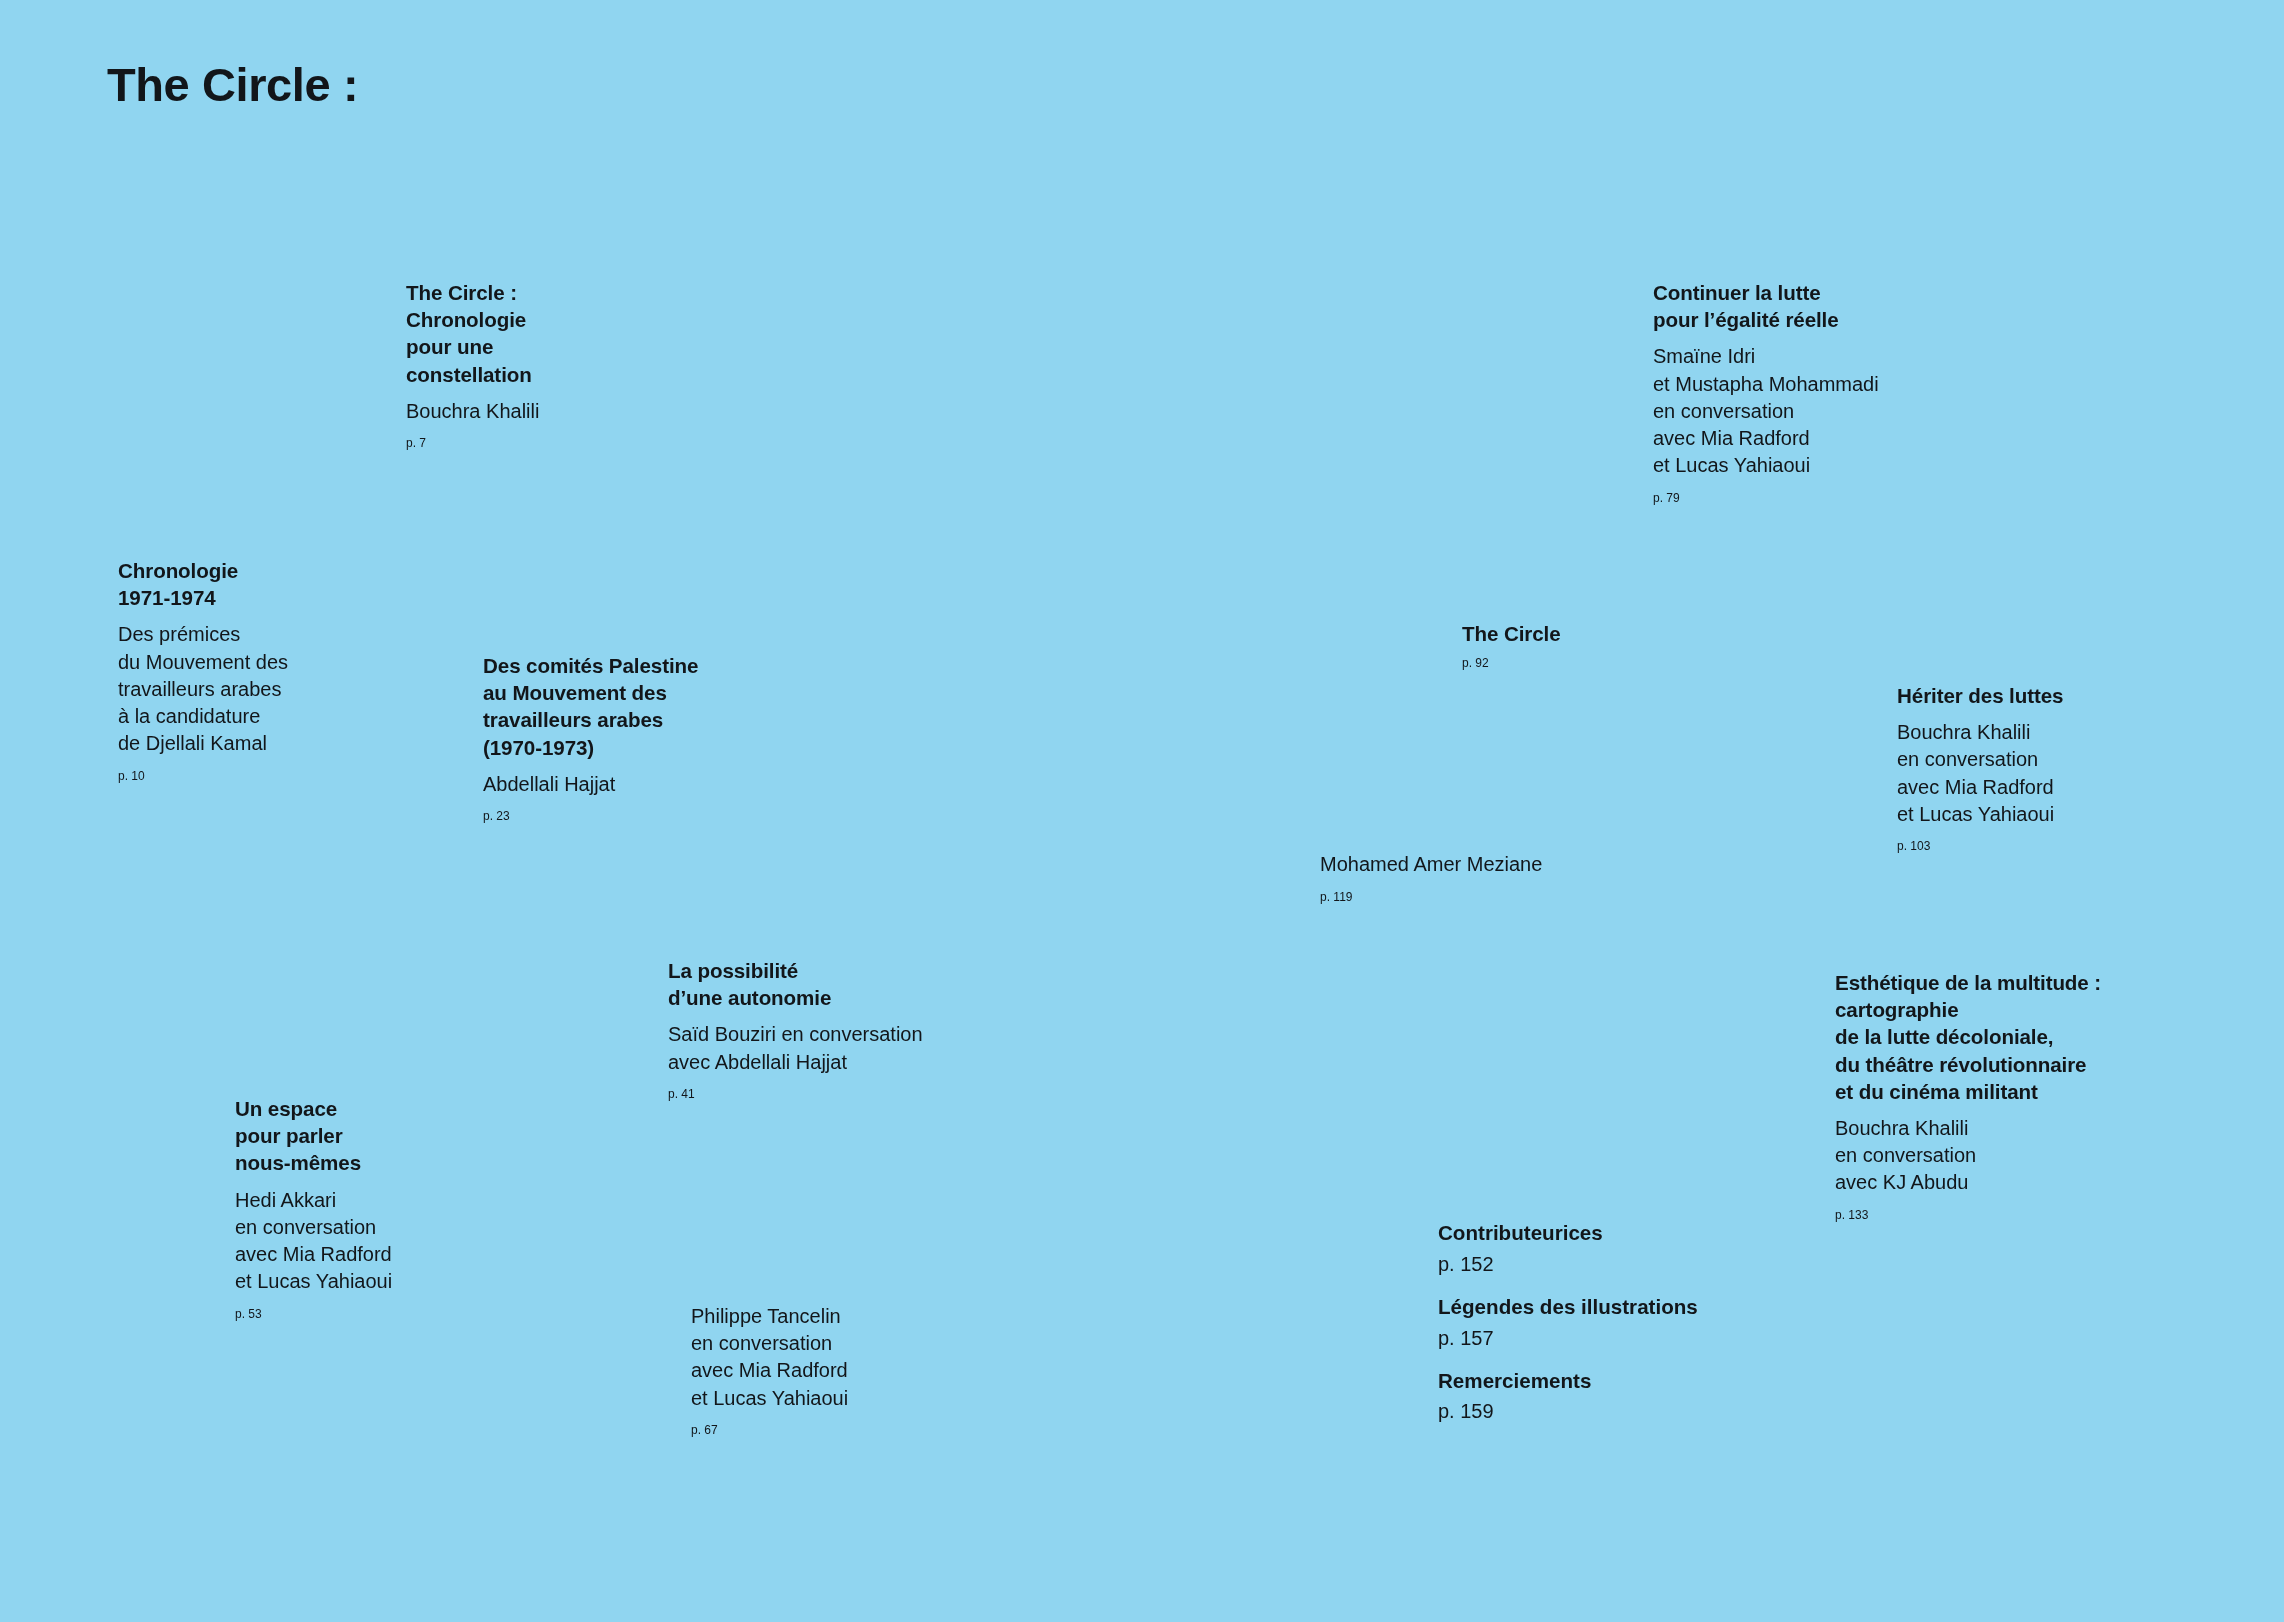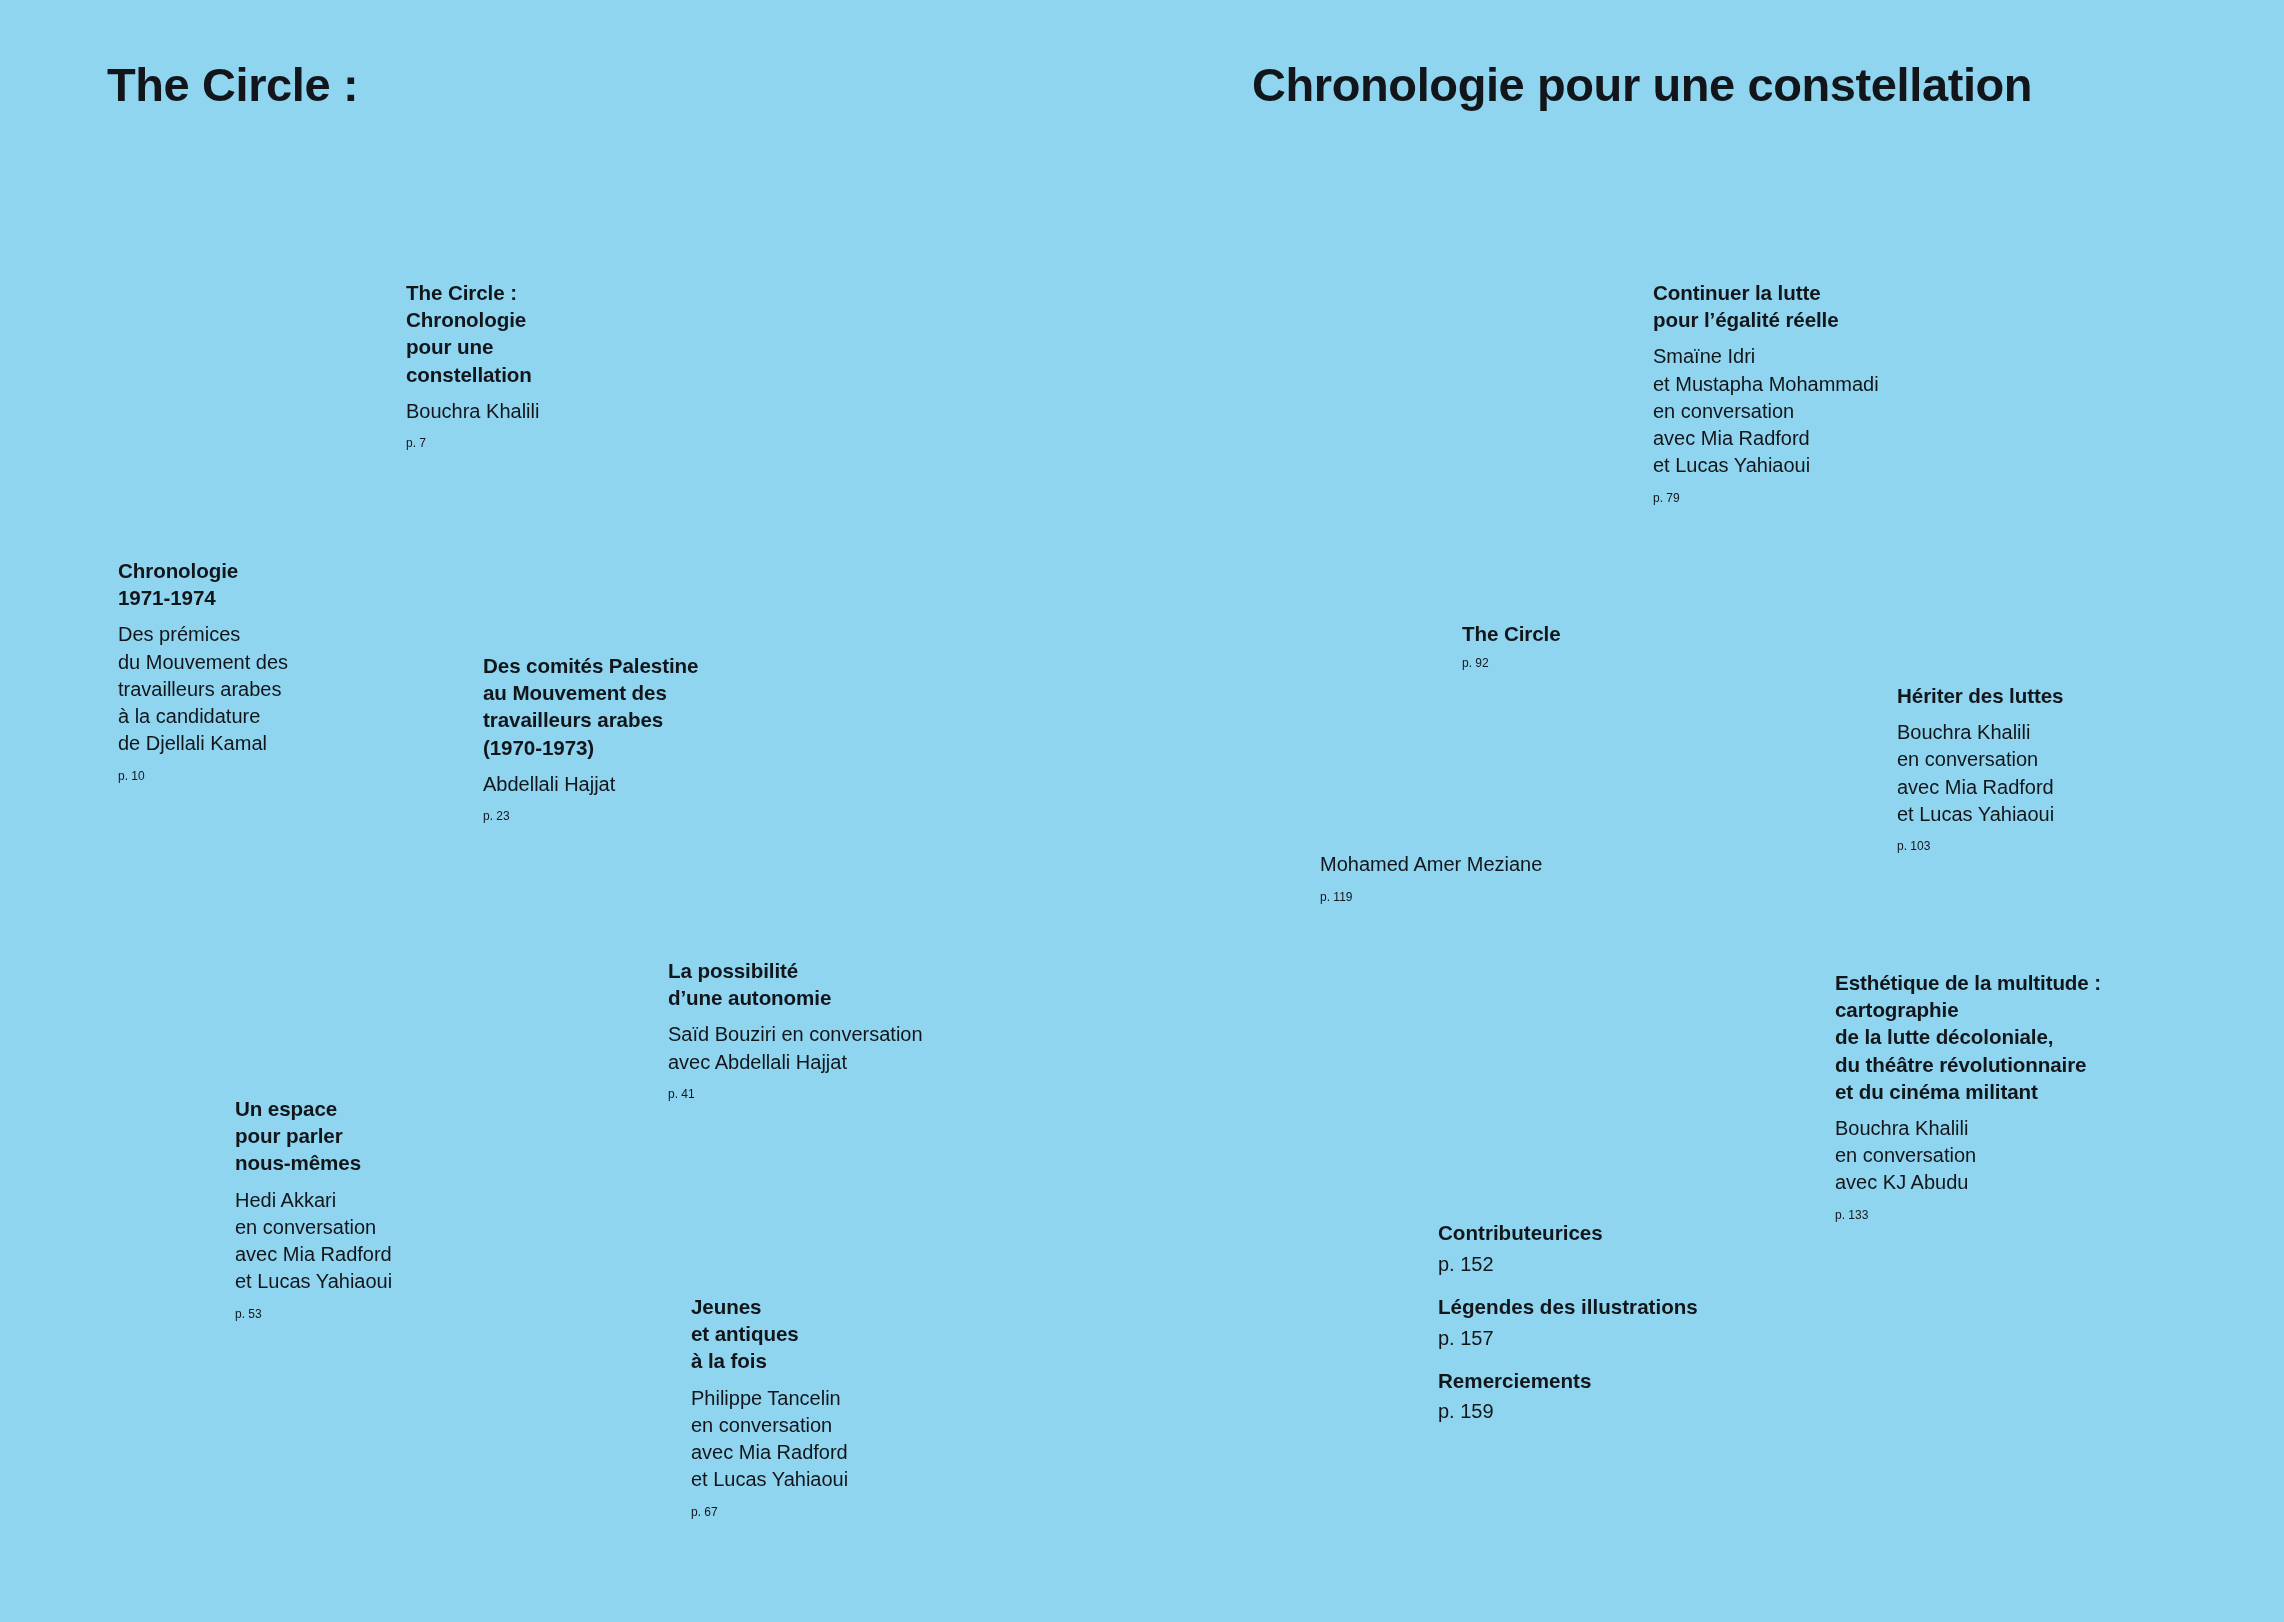--- a/index.html
+++ b/index.html
@@ -81,21 +81,20 @@
   .backmatter .bm-page:last-child {
     margin-bottom: 0;
   }
 </style>
 </head>
 <body>
 
 <div class="page">
 
   <div class="header-left">The Circle :</div>
-  <div class="header-right">Chronologie pour une constellation</div>
 
   <div class="entry" style="left:406px; top:279px; width:229px;">
     <div class="title">The Circle :
 Chronologie
 pour une
 constellation</div>
     <div class="author">Bouchra Khalili</div>
     <div class="page-num">p. 7</div>
   </div>
 
@@ -132,23 +131,20 @@
 pour parler
 nous-mêmes</div>
     <div class="author">Hedi Akkari
 en conversation
 avec Mia Radford
 et Lucas Yahiaoui</div>
     <div class="page-num">p. 53</div>
   </div>
 
   <div class="entry" style="left:691px; top:1293px; width:252px;">
-    <div class="title">Jeunes
-et antiques
-à la fois</div>
     <div class="author">Philippe Tancelin
 en conversation
 avec Mia Radford
 et Lucas Yahiaoui</div>
     <div class="page-num">p. 67</div>
   </div>
 
   <div class="entry" style="left:1653px; top:279px; width:305px;">
     <div class="title">Continuer la lutte
 pour l’égalité réelle</div>

